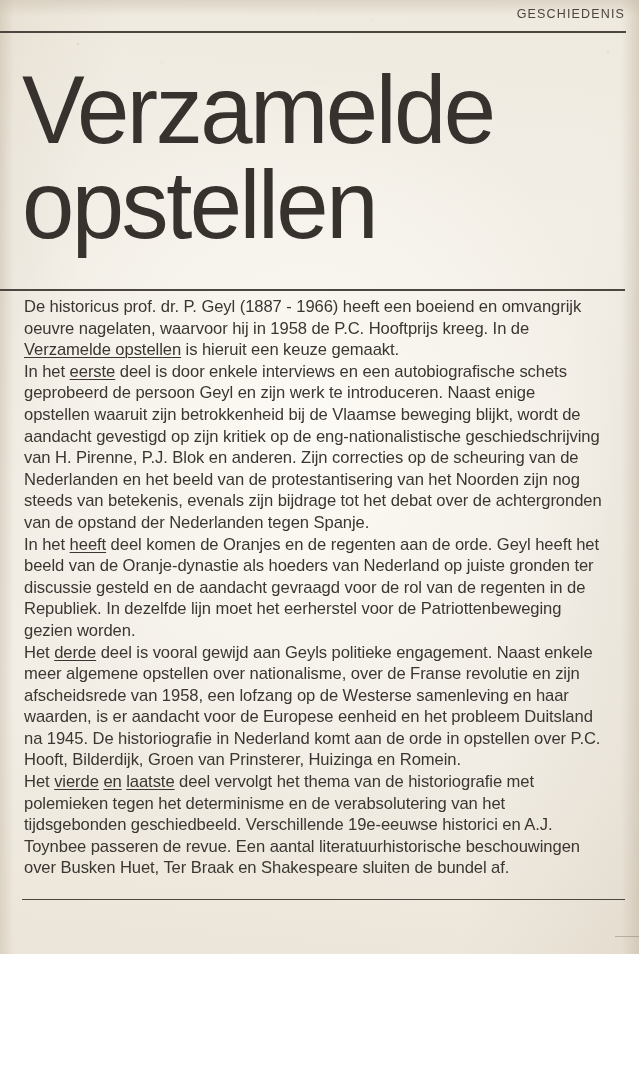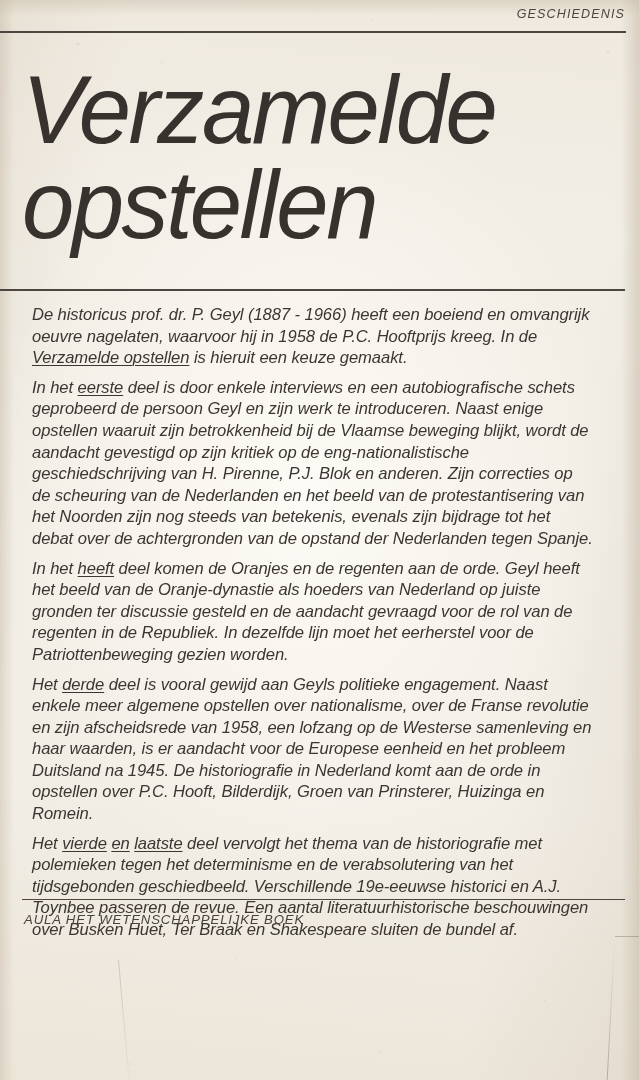--- a/index.html
+++ b/index.html
@@ -6,29 +6,28 @@
     margin: 0;
     padding: 0;
     background: #ffffff;
   }
   body {
     font-family: "Liberation Sans", sans-serif;
   }
   .cover {
     position: relative;
     width: 639px;
-    height: 1080px;
+    height: 954px;
     overflow: hidden;
     background-color: #f2eee6;
     background-image:
       radial-gradient(ellipse 70% 55% at 48% 46%, rgba(255,253,248,0.85) 0%, rgba(255,253,248,0.0) 70%),
       linear-gradient(100deg, rgba(222,213,198,0.45) 0%, rgba(255,255,255,0.0) 16%, rgba(255,255,255,0.0) 78%, rgba(214,204,188,0.40) 100%),
       linear-gradient(185deg, rgba(236,229,215,0.55) 0%, rgba(255,255,255,0.0) 22%, rgba(255,255,255,0.0) 72%, rgba(231,222,206,0.55) 100%);
     color: #3d3834;
-    font-style: italic;
   }
 
   
   .grain {
     position: absolute;
     inset: 0;
     pointer-events: none;
     background-image:
       radial-gradient(circle 3px at 78px 44px,  rgba(150,135,115,0.22), rgba(0,0,0,0) 70%),
       radial-gradient(circle 2px at 162px 62px, rgba(150,135,115,0.18), rgba(0,0,0,0) 70%),
@@ -128,21 +127,21 @@
     position: absolute;
     left: 24px;
     top: 296px;
     width: 578px;
     font-size: 16.6px;
     line-height: 21.6px;
     color: #3b3632;
     letter-spacing: -0.08px;
   }
   .blurb p {
-    margin: 8px;
+    margin: 0;
   }
   .blurb u {
     text-decoration: underline;
     text-underline-offset: 2px;
     text-decoration-thickness: 1.2px;
   }
 
   
   .imprint {
     position: absolute;
@@ -179,15 +178,14 @@
   <div class="blurb">
       <p><span>De historicus prof. dr. P. Geyl (1887 - 1966) heeft een boeiend en omvangrijk oeuvre nagelaten, waarvoor hij in 1958 de P.C. Hooftprijs kreeg. In de </span><u>Verzamelde opstellen</u><span> is hieruit een keuze gemaakt.</span></p>
       <p><span>In het </span><u>eerste</u><span> deel is door enkele interviews en een autobiografische schets geprobeerd de persoon Geyl en zijn werk te introduceren. Naast enige opstellen waaruit zijn betrokkenheid bij de Vlaamse beweging blijkt, wordt de aandacht gevestigd op zijn kritiek op de eng-nationalistische geschiedschrijving van H. Pirenne, P.J. Blok en anderen. Zijn correcties op de scheuring van de Nederlanden en het beeld van de protestantisering van het Noorden zijn nog steeds van betekenis, evenals zijn bijdrage tot het debat over de achtergronden van de opstand der Nederlanden tegen Spanje.</span></p>
       <p><span>In het </span><u>heeft</u><span> deel komen de Oranjes en de regenten aan de orde. Geyl heeft het beeld van de Oranje-dynastie als hoeders van Nederland op juiste gronden ter discussie gesteld en de aandacht gevraagd voor de rol van de regenten in de Republiek. In dezelfde lijn moet het eerherstel voor de Patriottenbeweging gezien worden.</span></p>
       <p><span>Het </span><u>derde</u><span> deel is vooral gewijd aan Geyls politieke engagement. Naast enkele meer algemene opstellen over nationalisme, over de Franse revolutie en zijn afscheidsrede van 1958, een lofzang op de Westerse samenleving en haar waarden, is er aandacht voor de Europese eenheid en het probleem Duitsland na 1945. De historiografie in Nederland komt aan de orde in opstellen over P.C. Hooft, Bilderdijk, Groen van Prinsterer, Huizinga en Romein.</span></p>
       <p><span>Het </span><u>vierde</u><span> </span><u>en</u><span> </span><u>laatste</u><span> deel vervolgt het thema van de historiografie met polemieken tegen het determinisme en de verabsolutering van het tijdsgebonden geschiedbeeld. Verschillende 19e-eeuwse historici en A.J. Toynbee passeren de revue. Een aantal literatuurhistorische beschouwingen over Busken Huet, Ter Braak en Shakespeare sluiten de bundel af.</span></p>
     </div>
 
   <div class="rule rule-footer"></div>
 
-  <div class="imprint">AULA HET WETENSCHAPPELIJKE BOEK</div>
 
 </div>
 
 </body></html>

